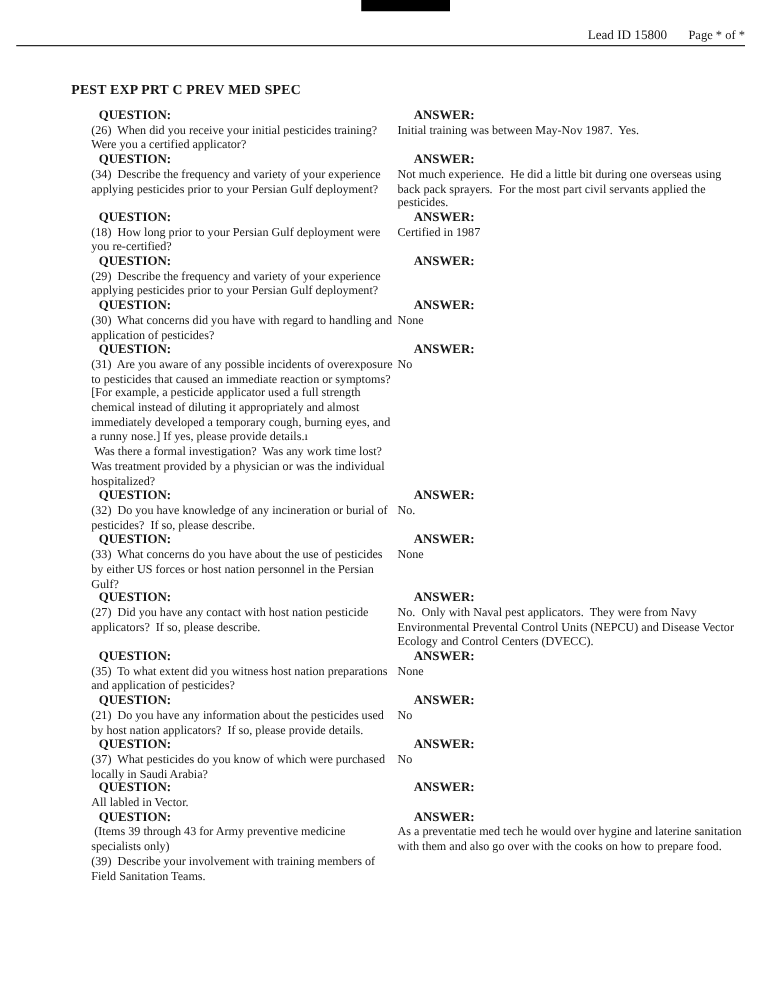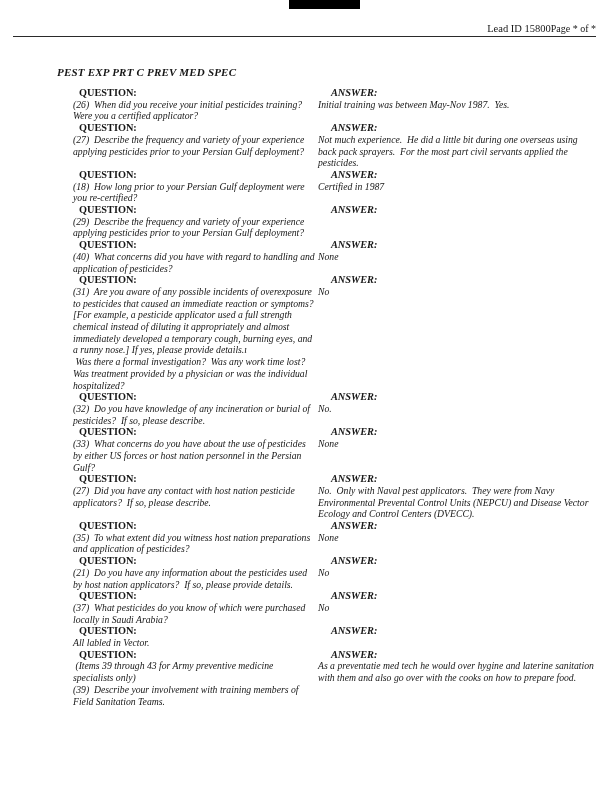--- a/index.html
+++ b/index.html
@@ -16,41 +16,39 @@
     position: absolute; left: 289px; top: 0;
     width: 71px; height: 9px; background: #000;
   }
   .header {
     position: absolute; left: 13px; right: 15px; top: 23px;
     display: flex; justify-content: flex-end; align-items: flex-end;
     border-bottom: 1px solid #2a2a2a;
     padding-bottom: 2px;
   }
   .lead   { font-size: 10.5px; }
-  .pageno { font-size: 10px; }
+  .pageno { font-size: 10px; margin-left: 17px; }
   .content {
     position: absolute; left: 57px; top: 66px; width: 540px;
   }
   .title {
     font-size: 11px; font-weight: 700; letter-spacing: .2px;
     margin: 0 0 9px 0;
-    font-style: italic;
   }
   .qa { display: grid; grid-template-columns: 245px 1fr; margin-left: 16px; }
   .label {
     font-weight: 700; font-size: 10.3px; line-height: 11.7px;
     white-space: nowrap;
   }
   .q-label { padding-left: 6px; }
-  .a-label { padding-left: 13px; font-style: italic; }
+  .a-label { padding-left: 13px; }
   .text {
     font-size: 9.7px; line-height: 11.7px;
     white-space: pre-wrap;
     padding-right: 3px;
-    font-style: italic;
   }
 </style>
 </head>
 <body>
 
 <div class="page">
 
   <div class="redaction"></div>
 
   <div class="header">
@@ -65,41 +63,41 @@
     <div class="qa">
       <div class="label q-label">QUESTION:</div>
       <div class="label a-label">ANSWER:</div>
       <div class="text q-text">(26)  When did you receive your initial pesticides training?  Were you a certified applicator?</div>
       <div class="text a-text">Initial training was between May-Nov 1987.  Yes.</div>
     </div>
 
     <div class="qa">
       <div class="label q-label">QUESTION:</div>
       <div class="label a-label">ANSWER:</div>
-      <div class="text q-text">(27)  Describe the frequency and variety of your experience applying pesticides prior to your Persian Gulf deployment?</div>
+      <div class="text q-text">(34)  Describe the frequency and variety of your experience applying pesticides prior to your Persian Gulf deployment?</div>
       <div class="text a-text">Not much experience.  He did a little bit during one overseas using back pack sprayers.  For the most part civil servants applied the pesticides.</div>
     </div>
 
     <div class="qa">
       <div class="label q-label">QUESTION:</div>
       <div class="label a-label">ANSWER:</div>
       <div class="text q-text">(18)  How long prior to your Persian Gulf deployment were you re-certified?</div>
       <div class="text a-text">Certified in 1987</div>
     </div>
 
     <div class="qa">
       <div class="label q-label">QUESTION:</div>
       <div class="label a-label">ANSWER:</div>
       <div class="text q-text">(29)  Describe the frequency and variety of your experience applying pesticides prior to your Persian Gulf deployment?</div>
     </div>
 
     <div class="qa">
       <div class="label q-label">QUESTION:</div>
       <div class="label a-label">ANSWER:</div>
-      <div class="text q-text">(40)  What concerns did you have with regard to handling and application of pesticides?</div>
+      <div class="text q-text">(30)  What concerns did you have with regard to handling and application of pesticides?</div>
       <div class="text a-text">None</div>
     </div>
 
     <div class="qa">
       <div class="label q-label">QUESTION:</div>
       <div class="label a-label">ANSWER:</div>
       <div class="text q-text">(31)  Are you aware of any possible incidents of overexposure to pesticides that caused an immediate reaction or symptoms? [For example, a pesticide applicator used a full strength chemical instead of diluting it appropriately and almost immediately developed a temporary cough, burning eyes, and a runny nose.] If yes, please provide details.ı
  Was there a formal investigation?  Was any work time lost?  Was treatment provided by a physician or was the individual hospitalized?</div>
       <div class="text a-text">No</div>
     </div>

